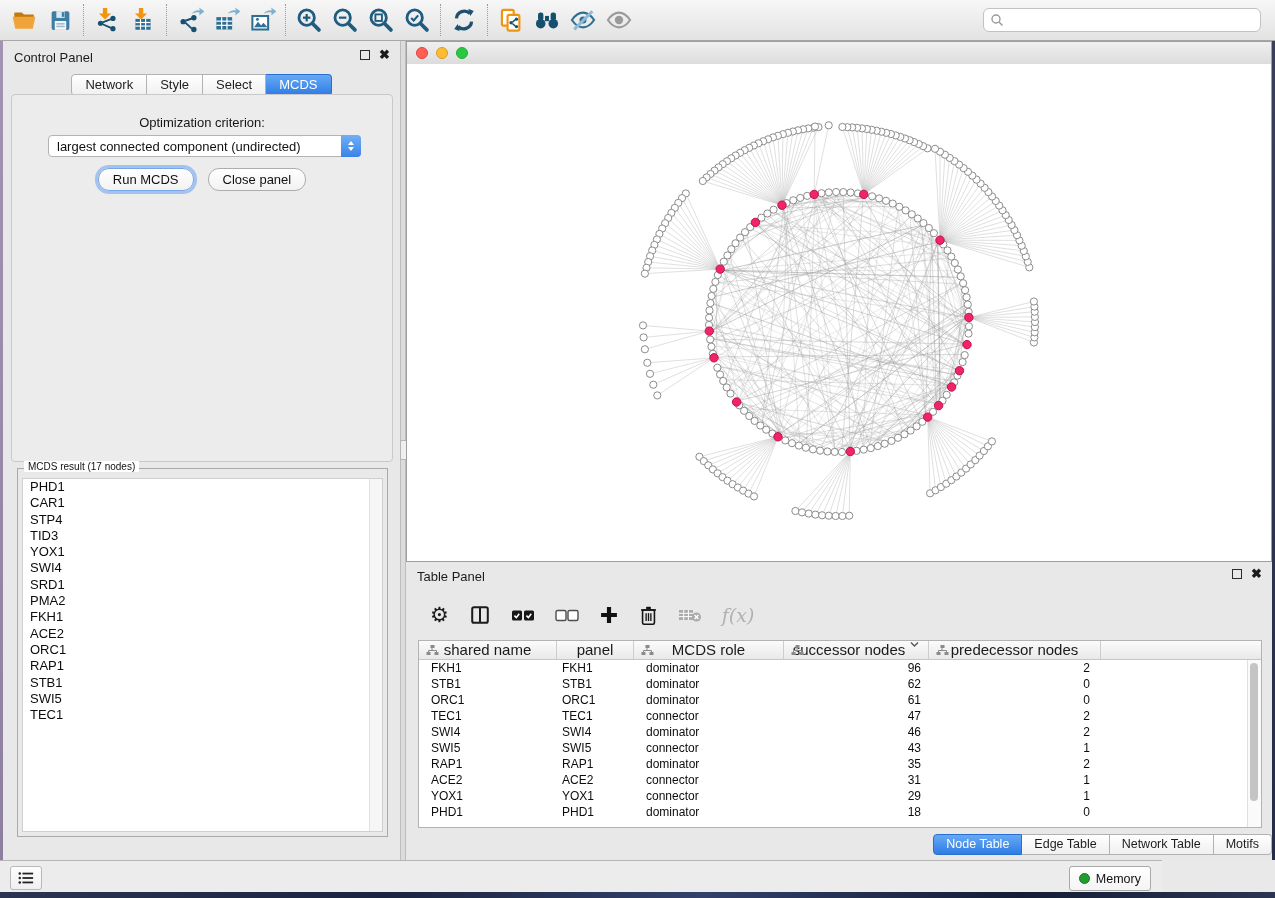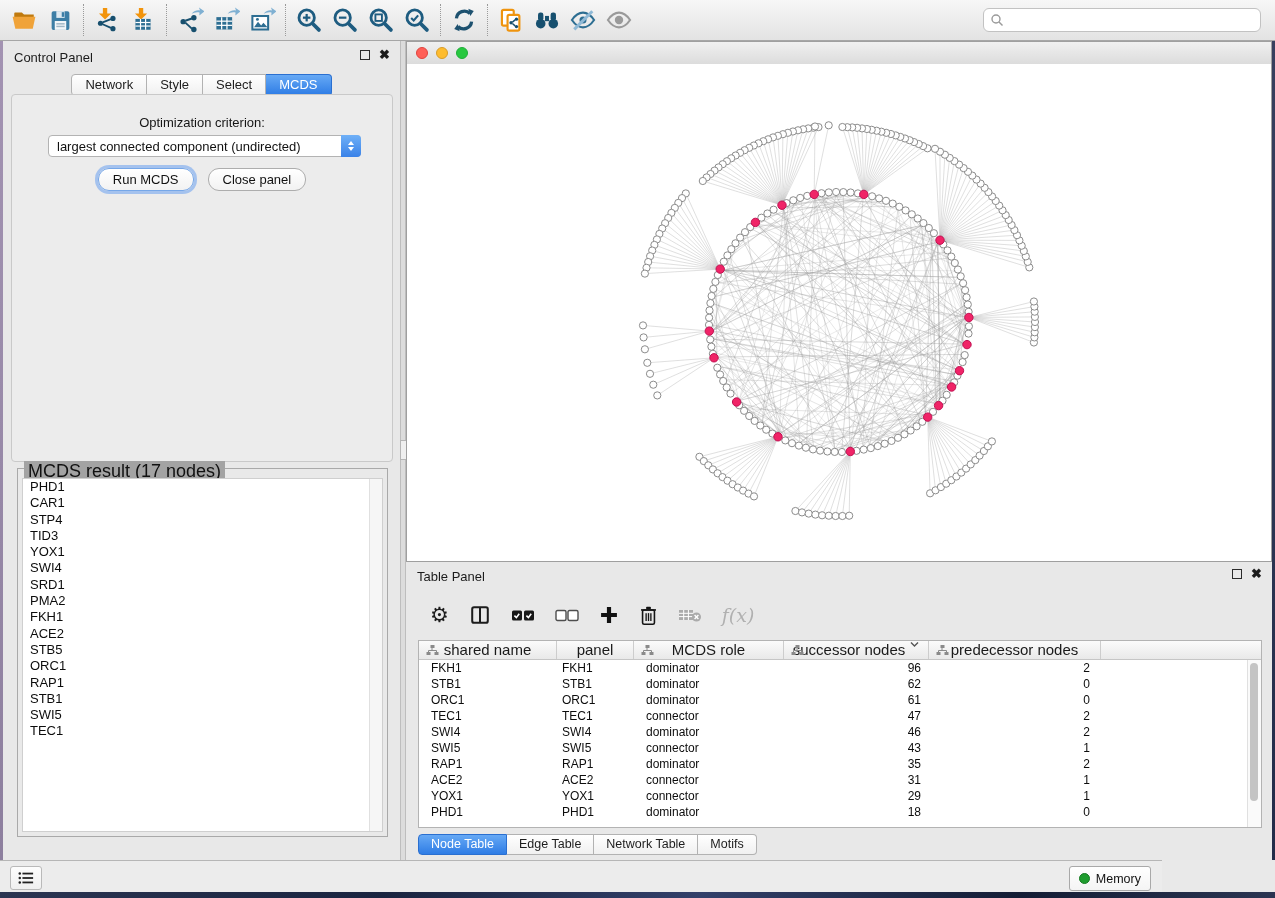--- a/index.html
+++ b/index.html
@@ -52,21 +52,21 @@
   .stepper i{width:0;height:0;border-left:3.5px solid transparent;border-right:3.5px solid transparent}
   .stepper .up{border-bottom:4px solid #fff}
   .stepper .dn{border-top:4px solid #fff}
   .btnrow{position:absolute;left:0;right:0;top:73px;display:flex;justify-content:center;gap:14px}
   .mbtn{background:linear-gradient(#ffffff,#f2f2f2);border:1px solid #ad ad;border:1px solid #adadad;
     border-radius:11px;font-size:13px;color:#111;padding:3px 14px 4px;height:23px;box-sizing:border-box}
   .mbtn.focus{box-shadow:0 0 0 3px rgba(106,160,240,.55);border-color:#76a7e8}
 
   .result-group{position:absolute;left:14px;top:427px;width:371px;height:369px;
     border:1px solid #a9a9a9;background:#e9e9e9;box-sizing:border-box}
-  .result-legend{position:absolute;top:-8px;left:6px;background:#a3a3a3;padding:0 4px;font-size:18px;color:#111}
+  .result-legend{position:absolute;top:-8px;left:6px;background:#ffffff;padding:0 4px;font-size:10px;color:#111}
   .result-list{position:absolute;left:4px;right:4px;top:9px;bottom:4px;background:#fff;border:1px solid #cfcfcf}
   .result-scroll{position:absolute;right:0;top:0;bottom:0;width:12px;background:#f6f6f6;border-left:1px solid #e0e0e0}
   .ritem{font-size:13px;line-height:16.3px;padding-left:7px;color:#0c0c0c}
 
   
   .vsplit{position:absolute;left:400px;top:41px;width:6px;height:819px;background:#dcdcdc;
     border-left:1px solid #bdbdbd;border-right:1px solid #bdbdbd;box-sizing:border-box}
   .vsplit .grip{position:absolute;left:-1px;top:399px;width:6px;height:18px;background:#efefef;border:1px solid #b5b5b5}
 
   
@@ -93,21 +93,21 @@
   .th{position:relative;display:flex;align-items:flex-start;justify-content:center;gap:5px;
     border-right:1px solid #cdcdcd;font-size:15px;color:#1a1a1a;box-sizing:border-box}
   .th .colicon{position:absolute;left:7px;top:4px}
   .trow{display:flex;height:16px;align-items:center}
   .td{font-size:12px;color:#0d0d0d;box-sizing:border-box;white-space:nowrap;overflow:hidden}
   .w1{width:138px}.w2{width:77px}.w3{width:150px}.w4{width:145px}.w5{width:172px}
   .td.w1{padding-left:12px}.td.w2{padding-left:5px}.td.w3{padding-left:12px}
   .td.w4{text-align:right;padding-right:8px}.td.w5{text-align:right;padding-right:11px}
   .tbody-scroll{position:absolute;right:0;top:19px;bottom:0;width:13px;background:#fafafa;border-left:1px solid #e0e0e0}
   .tbody-scroll .thumb{position:absolute;left:2px;top:3px;width:8px;height:138px;background:#c4c4c4;border-radius:4px}
-  .tp-tabs{position:absolute;left:12px;right:0;top:272px;display:flex;justify-content:flex-start}
+  .tp-tabs{position:absolute;left:5px;right:0;top:272px;display:flex;justify-content:flex-end}
   .tp-tabs .tab{font-size:12.5px;padding:2px 12px 3px}
 
   
   .statusbar{position:absolute;left:0;top:860px;width:1162px;height:32px;background:#ececec;border-top:1px solid #b6b6b6;box-sizing:border-box}
   .sb-left{position:absolute;left:10px;top:5px;width:30px;height:22px;background:linear-gradient(#fdfdfd,#f0f0f0);
     border:1px solid #b9b9b9;border-radius:3px;display:flex;align-items:center;justify-content:center}
   .sb-mem{position:absolute;right:11px;top:5px;height:23px;background:linear-gradient(#ffffff,#f4f4f4);
     border:1px solid #a9a9a9;border-radius:3px;display:flex;align-items:center;gap:6px;padding:0 9px;font-size:12.5px;color:#111}
   .memdot{width:11px;height:11px;border-radius:50%;background:#1f9d2f;border:1px solid #157a22;box-sizing:border-box}
 </style>
@@ -354,21 +354,20 @@
           <div class="ritem">PHD1</div>
           <div class="ritem">CAR1</div>
           <div class="ritem">STP4</div>
           <div class="ritem">TID3</div>
           <div class="ritem">YOX1</div>
           <div class="ritem">SWI4</div>
           <div class="ritem">SRD1</div>
           <div class="ritem">PMA2</div>
           <div class="ritem">FKH1</div>
           <div class="ritem">ACE2</div>
-          <div class="ritem">STB5</div>
           <div class="ritem">ORC1</div>
           <div class="ritem">RAP1</div>
           <div class="ritem">STB1</div>
           <div class="ritem">SWI5</div>
           <div class="ritem">TEC1</div>
         </div>
       <div class="result-scroll"></div>
     </div>
   </div>
 </div>

